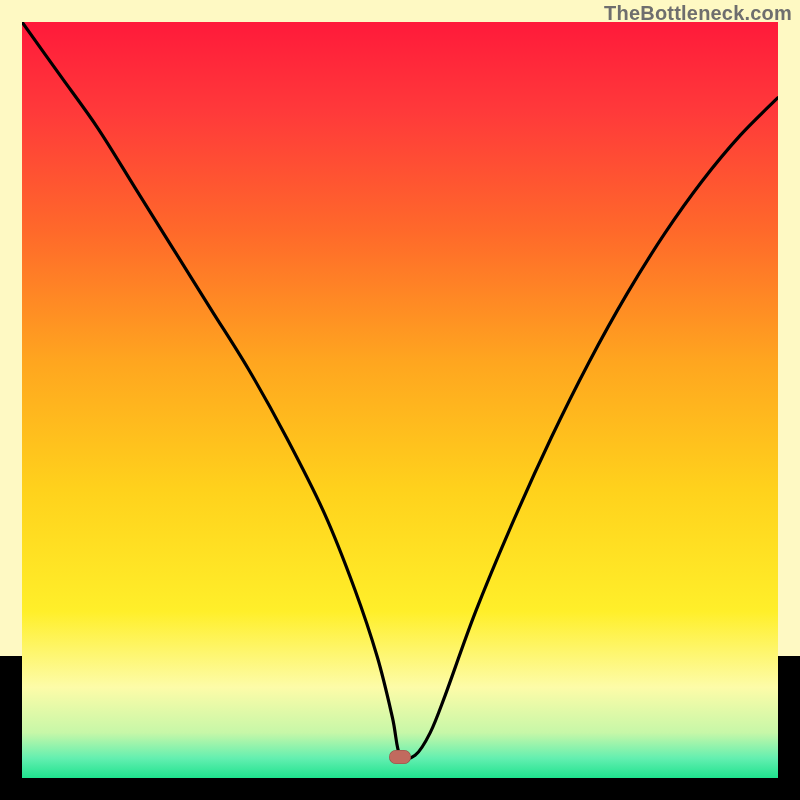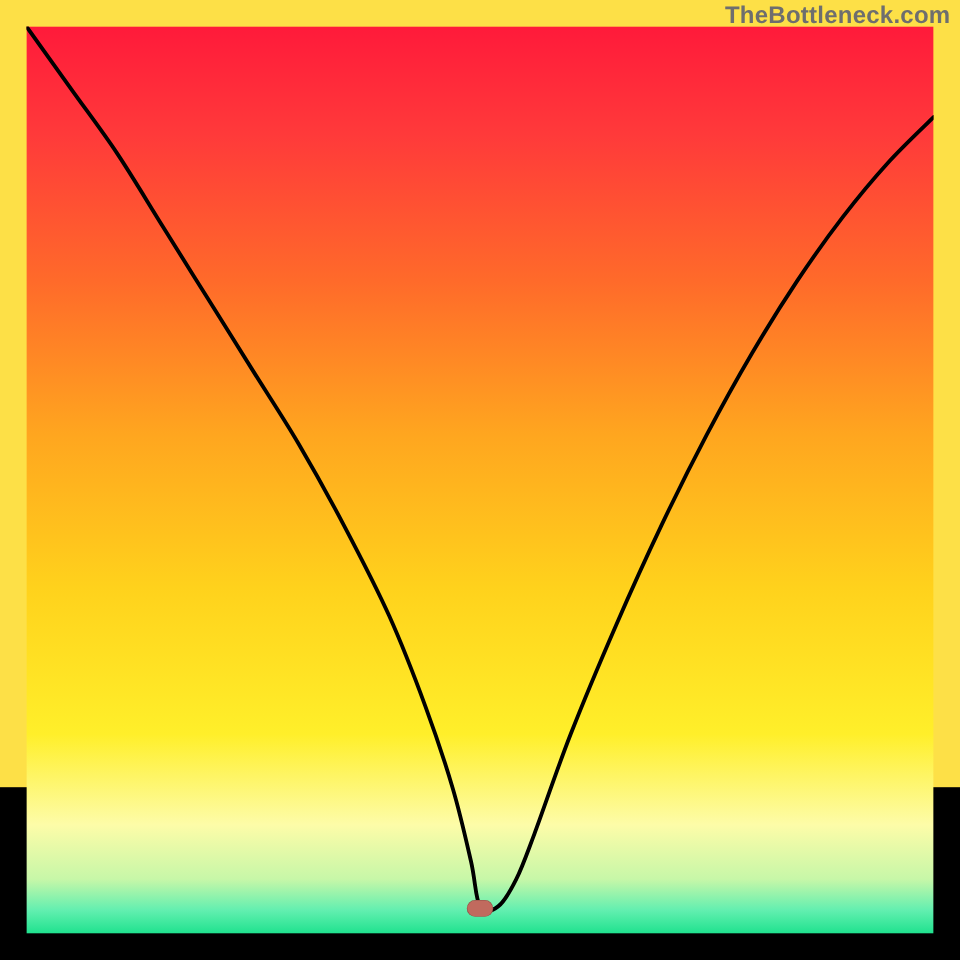--- a/index.html
+++ b/index.html
@@ -9,21 +9,21 @@
     height: 800px;
     overflow: hidden;
     background: #000;
   }
   .frame {
     position: absolute;
     left: 0;
     top: 0;
     width: 800px;
     height: 656px;
-    background: #fde047;
+    background: #fef9c3;
   }
   .plot-wrap {
     position: absolute;
     left: 22px;
     top: 22px;
     width: 756px;
     height: 756px;
   }
   svg.plot {
     width: 756px;

